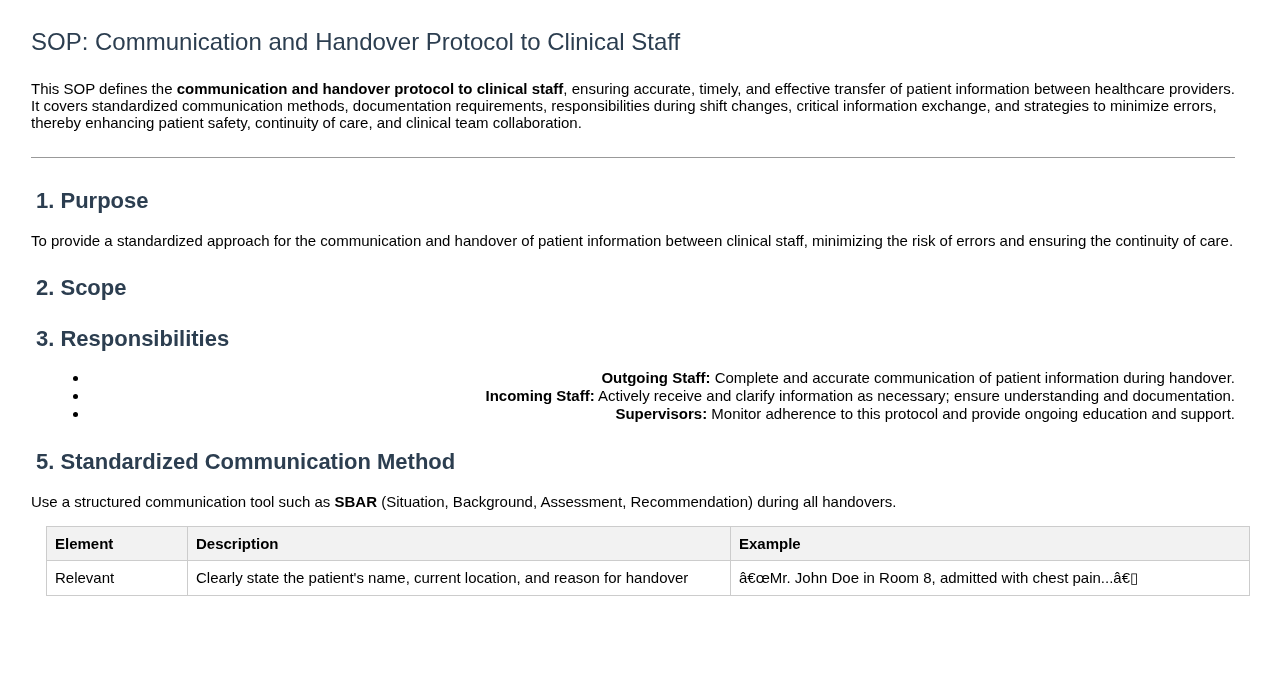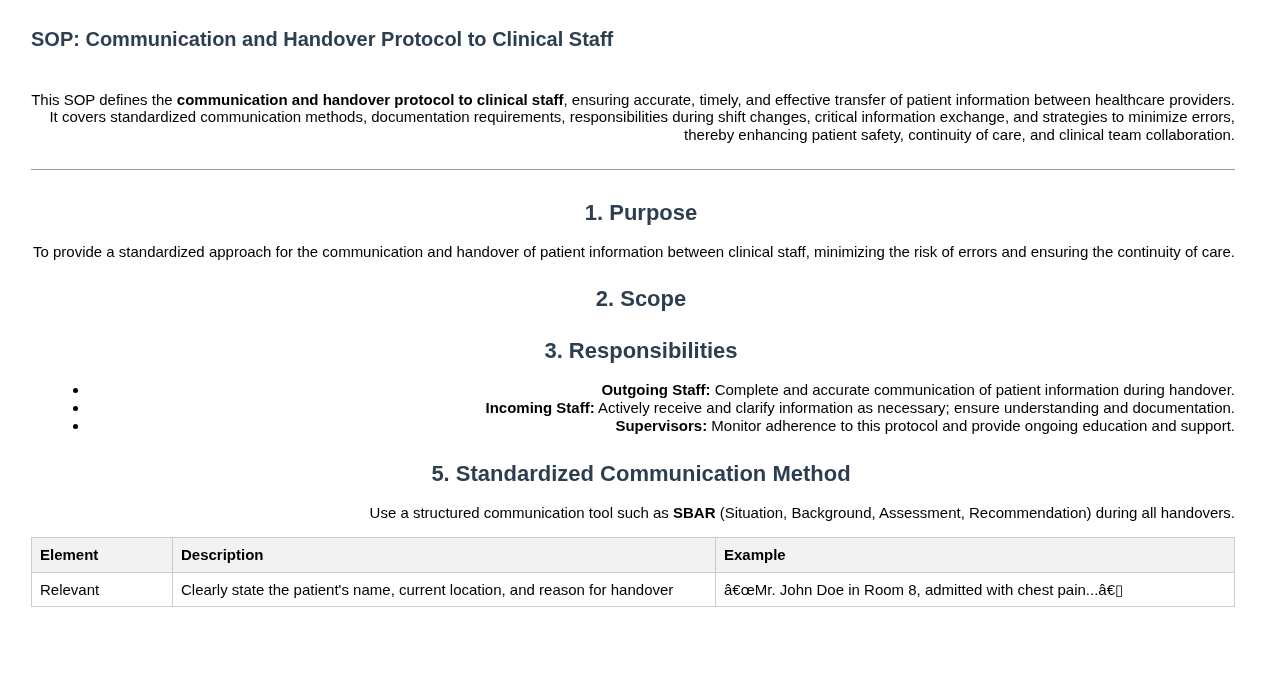--- a/index.html
+++ b/index.html
@@ -9,55 +9,54 @@
     overflow: hidden;
     background: var(--page-bg, #ffffff);
     color: var(--body-text, #000000);
     font-family: "Liberation Sans", sans-serif;
     font-size: 15px;
     line-height: 1.15;
   }
   .page { padding: 28px 28px 0 31px; }
 
   h1 {
-    font-size: 20px;
+    font-size: 24px;
     line-height: 1.15;
     color: var(--heading, #2c3e50);
-    margin: 0 0 40px 0;
-    font-weight: bold;
+    margin: 0 0 24px 0;
+    font-weight: normal;
   }
   h2 {
     font-size: 22px;
     line-height: 1.15;
     color: var(--heading, #2c3e50);
-    margin: 26px 0 18px 16px;
+    margin: 26px 0 18px 5px;
     font-weight: bold;
-    text-align: center;
   }
-  p { margin: 8px 0 16px 0; text-align: right; }
+  p { margin: 8px 0 16px 0; }
 
   hr.divider {
     border: none;
     border-top: 1px solid var(--hr, #999999);
     margin: 26px 0 30px 0;
     height: 0;
   }
 
   ul.resp-list {
     margin: 12px 0 16px 0;
     padding-left: 58px;
     list-style-type: disc;
     text-align: right;
   }
   ul.resp-list li { line-height: 1.2; }
 
   table.sbar-table {
     border-collapse: collapse;
     width: 100%;
-    margin: 0;
+    margin: 15px;
   }
   table.sbar-table th,
   table.sbar-table td {
     border: 1px solid var(--table-border, #cccccc);
     padding: 8px 8px;
     text-align: left;
     vertical-align: middle;
     font-size: 15px;
   }
   table.sbar-table th {

